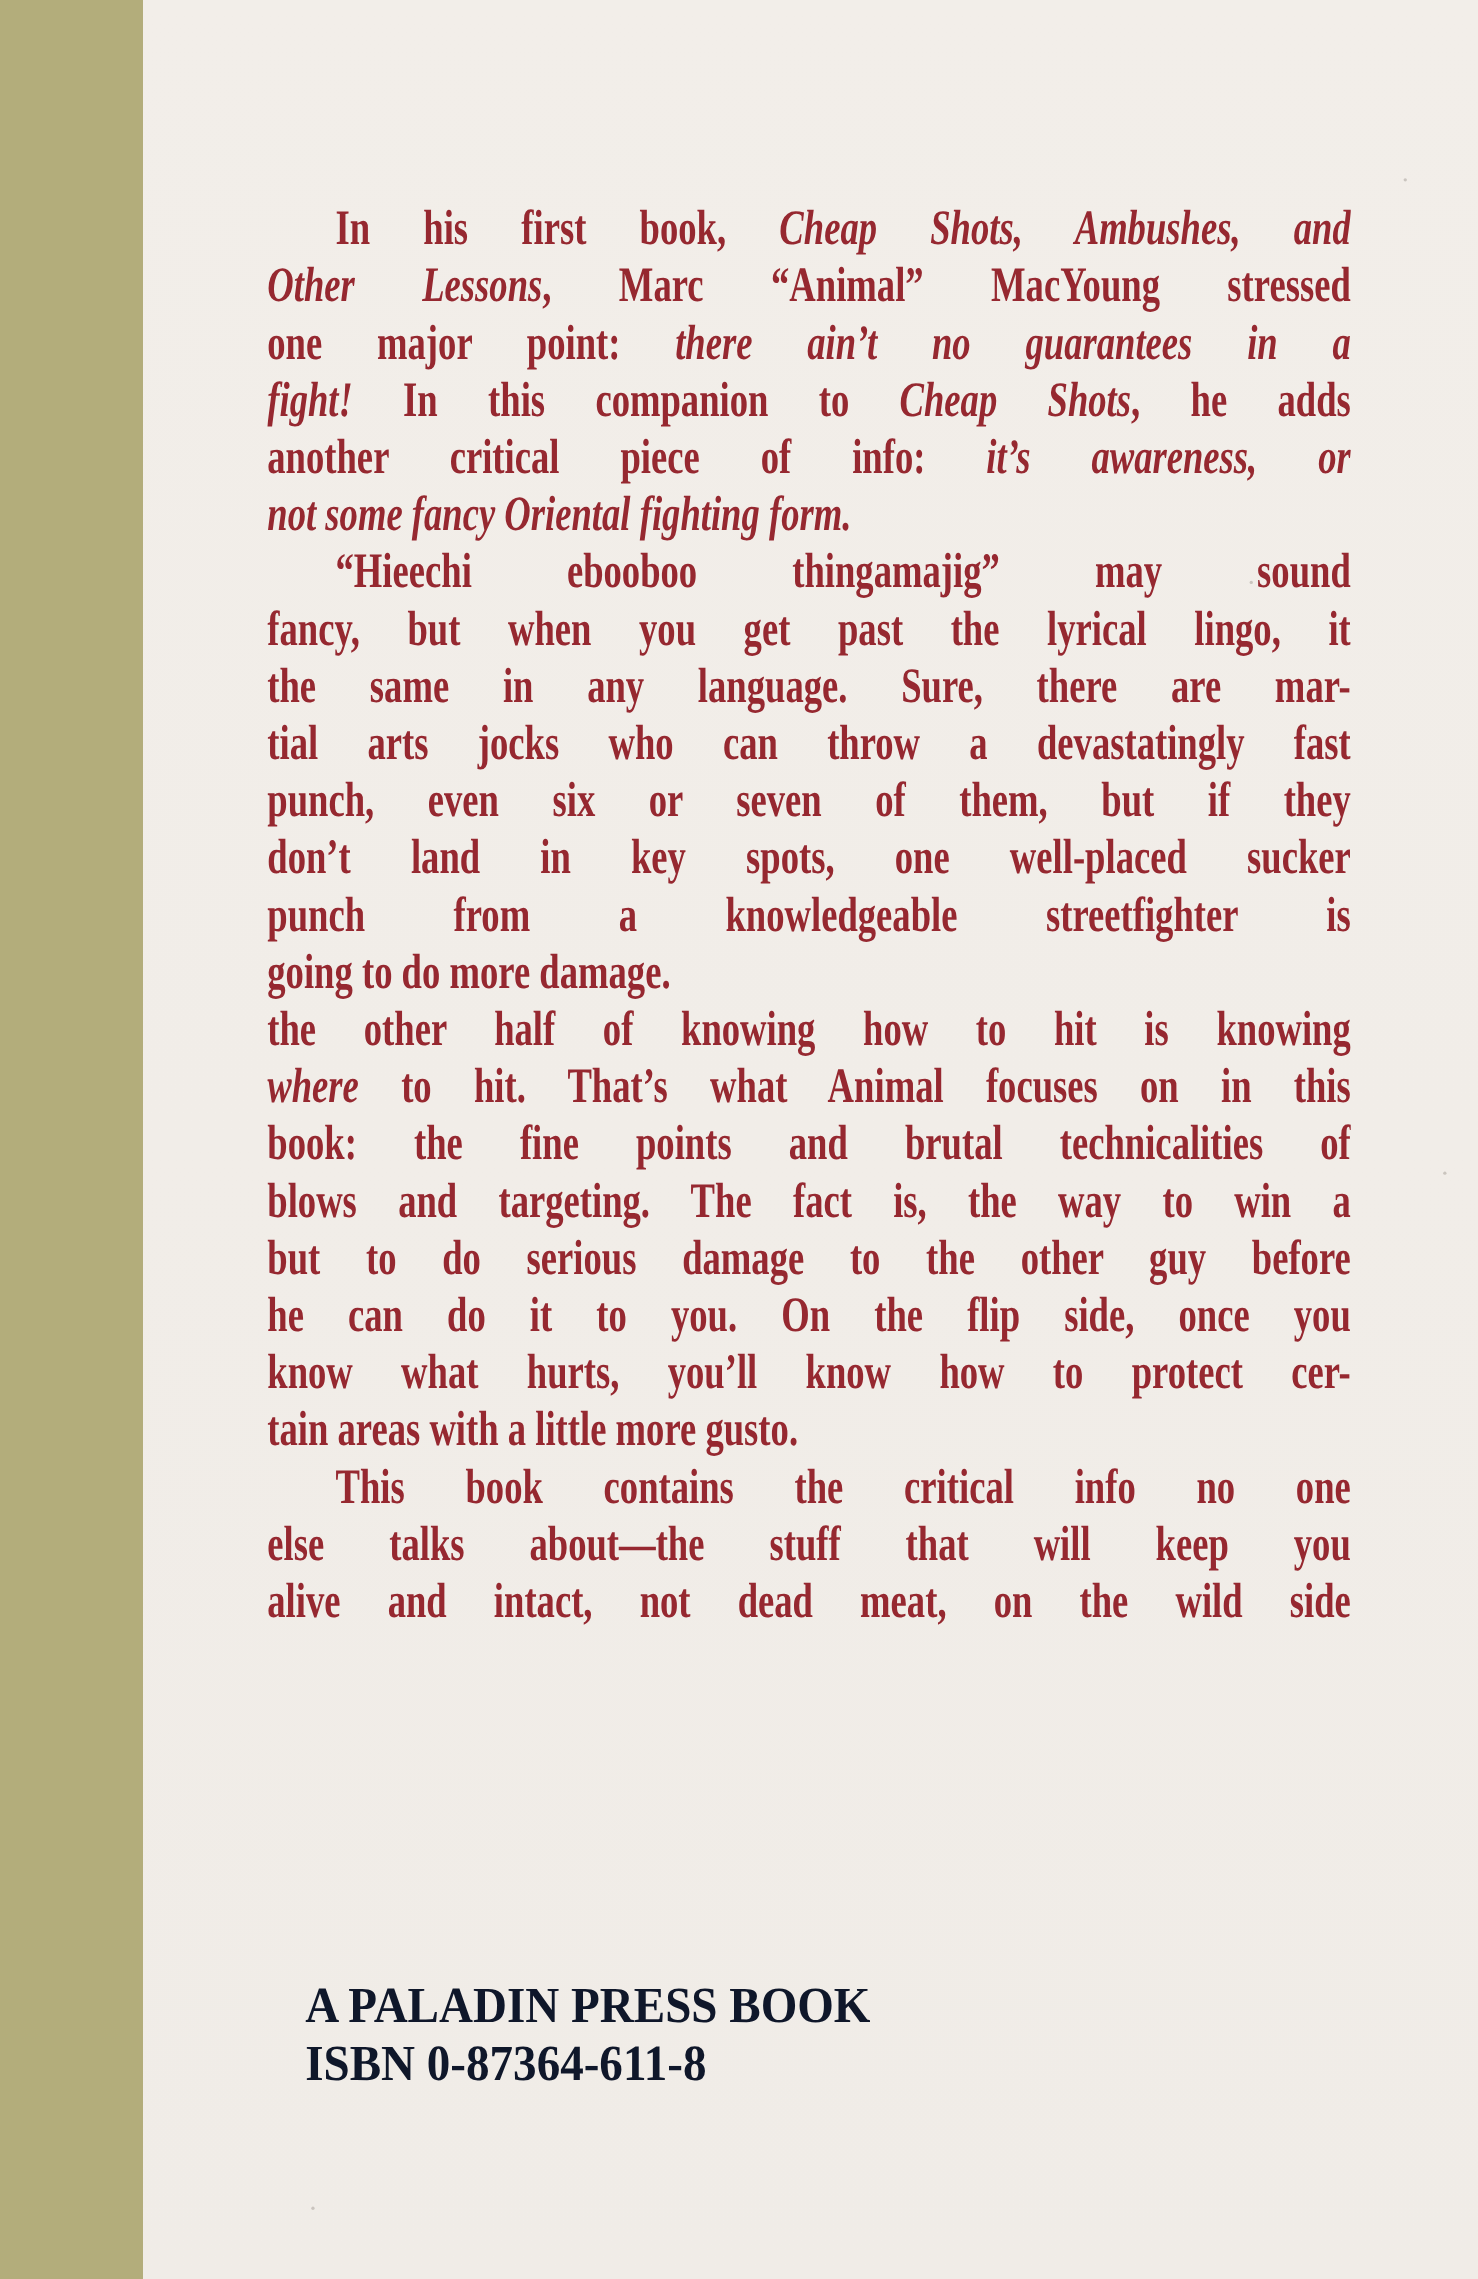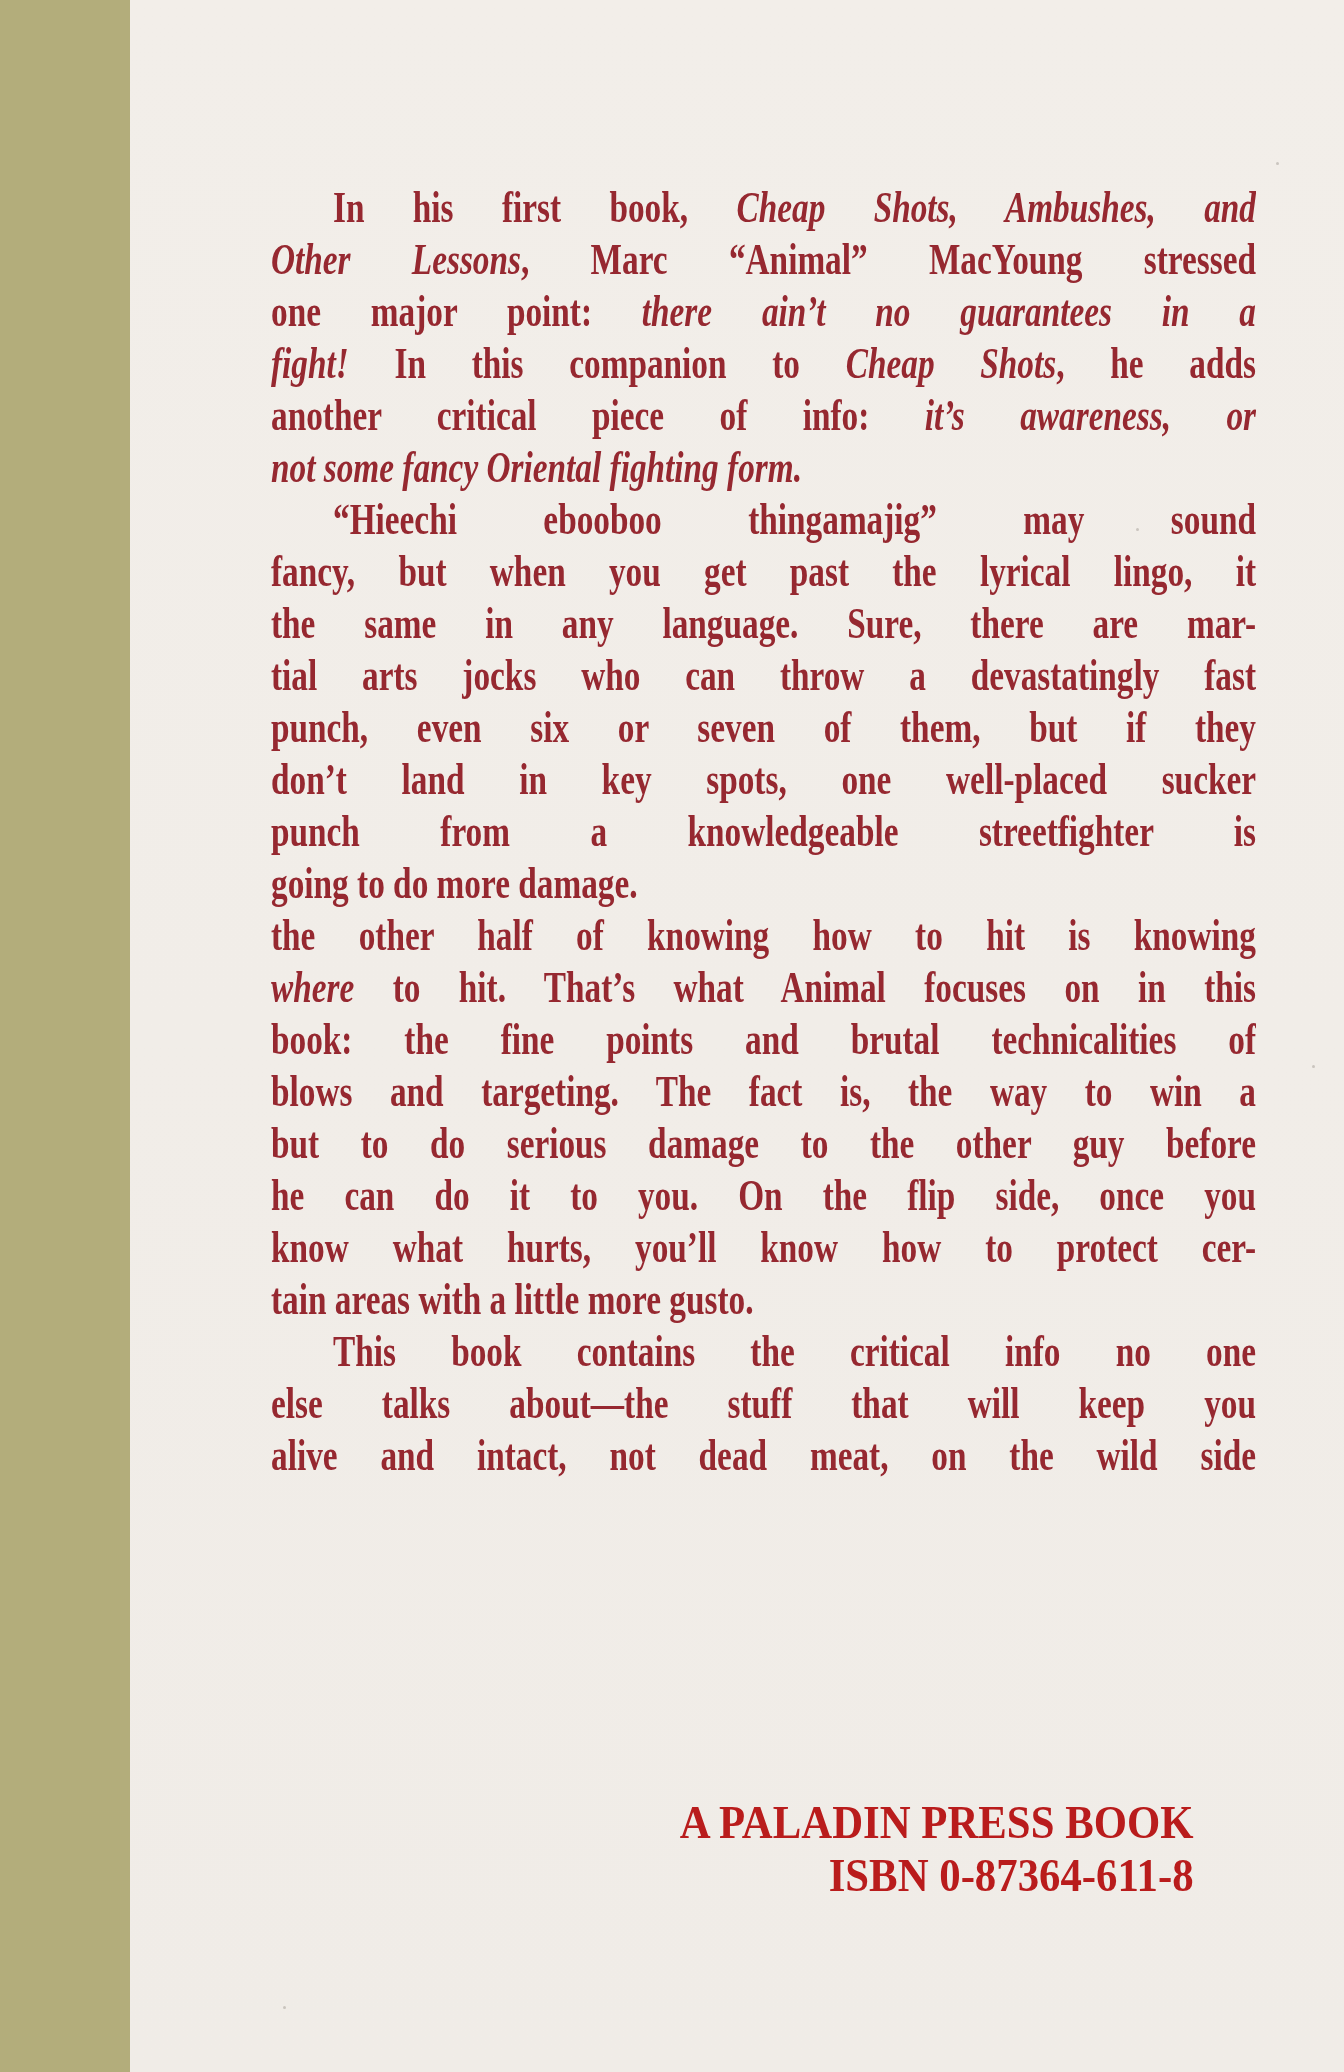--- a/index.html
+++ b/index.html
@@ -19,40 +19,39 @@
     position: absolute; left: 243px; top: 181px; width: 985px;
     color: #962830;
     font-family: "Liberation Serif", "DejaVu Serif", serif;
     font-weight: bold;
   }
   .line {
     height: 52px; line-height: 52px;
     white-space: nowrap;
     overflow: visible;
     position: relative;
-    margin-left: 28px;
   }
   .line-inner {
     display: block;
     font-size: 45px;
     transform-origin: 0 0;
     transform: scaleX(0.74);
     width: calc(985px / 0.74);
     text-align: justify;
     text-align-last: justify;
     white-space: normal;
     height: 52px; line-height: 52px;
     overflow: hidden;
   }
   .line.last .line-inner { text-align-last: left; }
   .line.indent .line-inner { text-indent: calc(62px / 0.74); }
   .seg-i { font-style: italic; }
   .imprint {
     position: absolute; left: 243px; width: 985px; top: 1796px;
-    text-align: right; color: #b91c1c;
+    text-align: left; color: #0f172a;
     font-family: "Liberation Serif", "DejaVu Serif", serif;
     font-weight: bold;
   }
   .imprint-line {
     display: block; font-size: 46px; line-height: 53px; height: 53px;
     letter-spacing: 0px;
     transform: scaleX(0.93);
     transform-origin: 50% 0;
   }
   .speck { position: absolute; width: 3px; height: 3px; border-radius: 50%; background: #b9b3ad; opacity: .7; }

